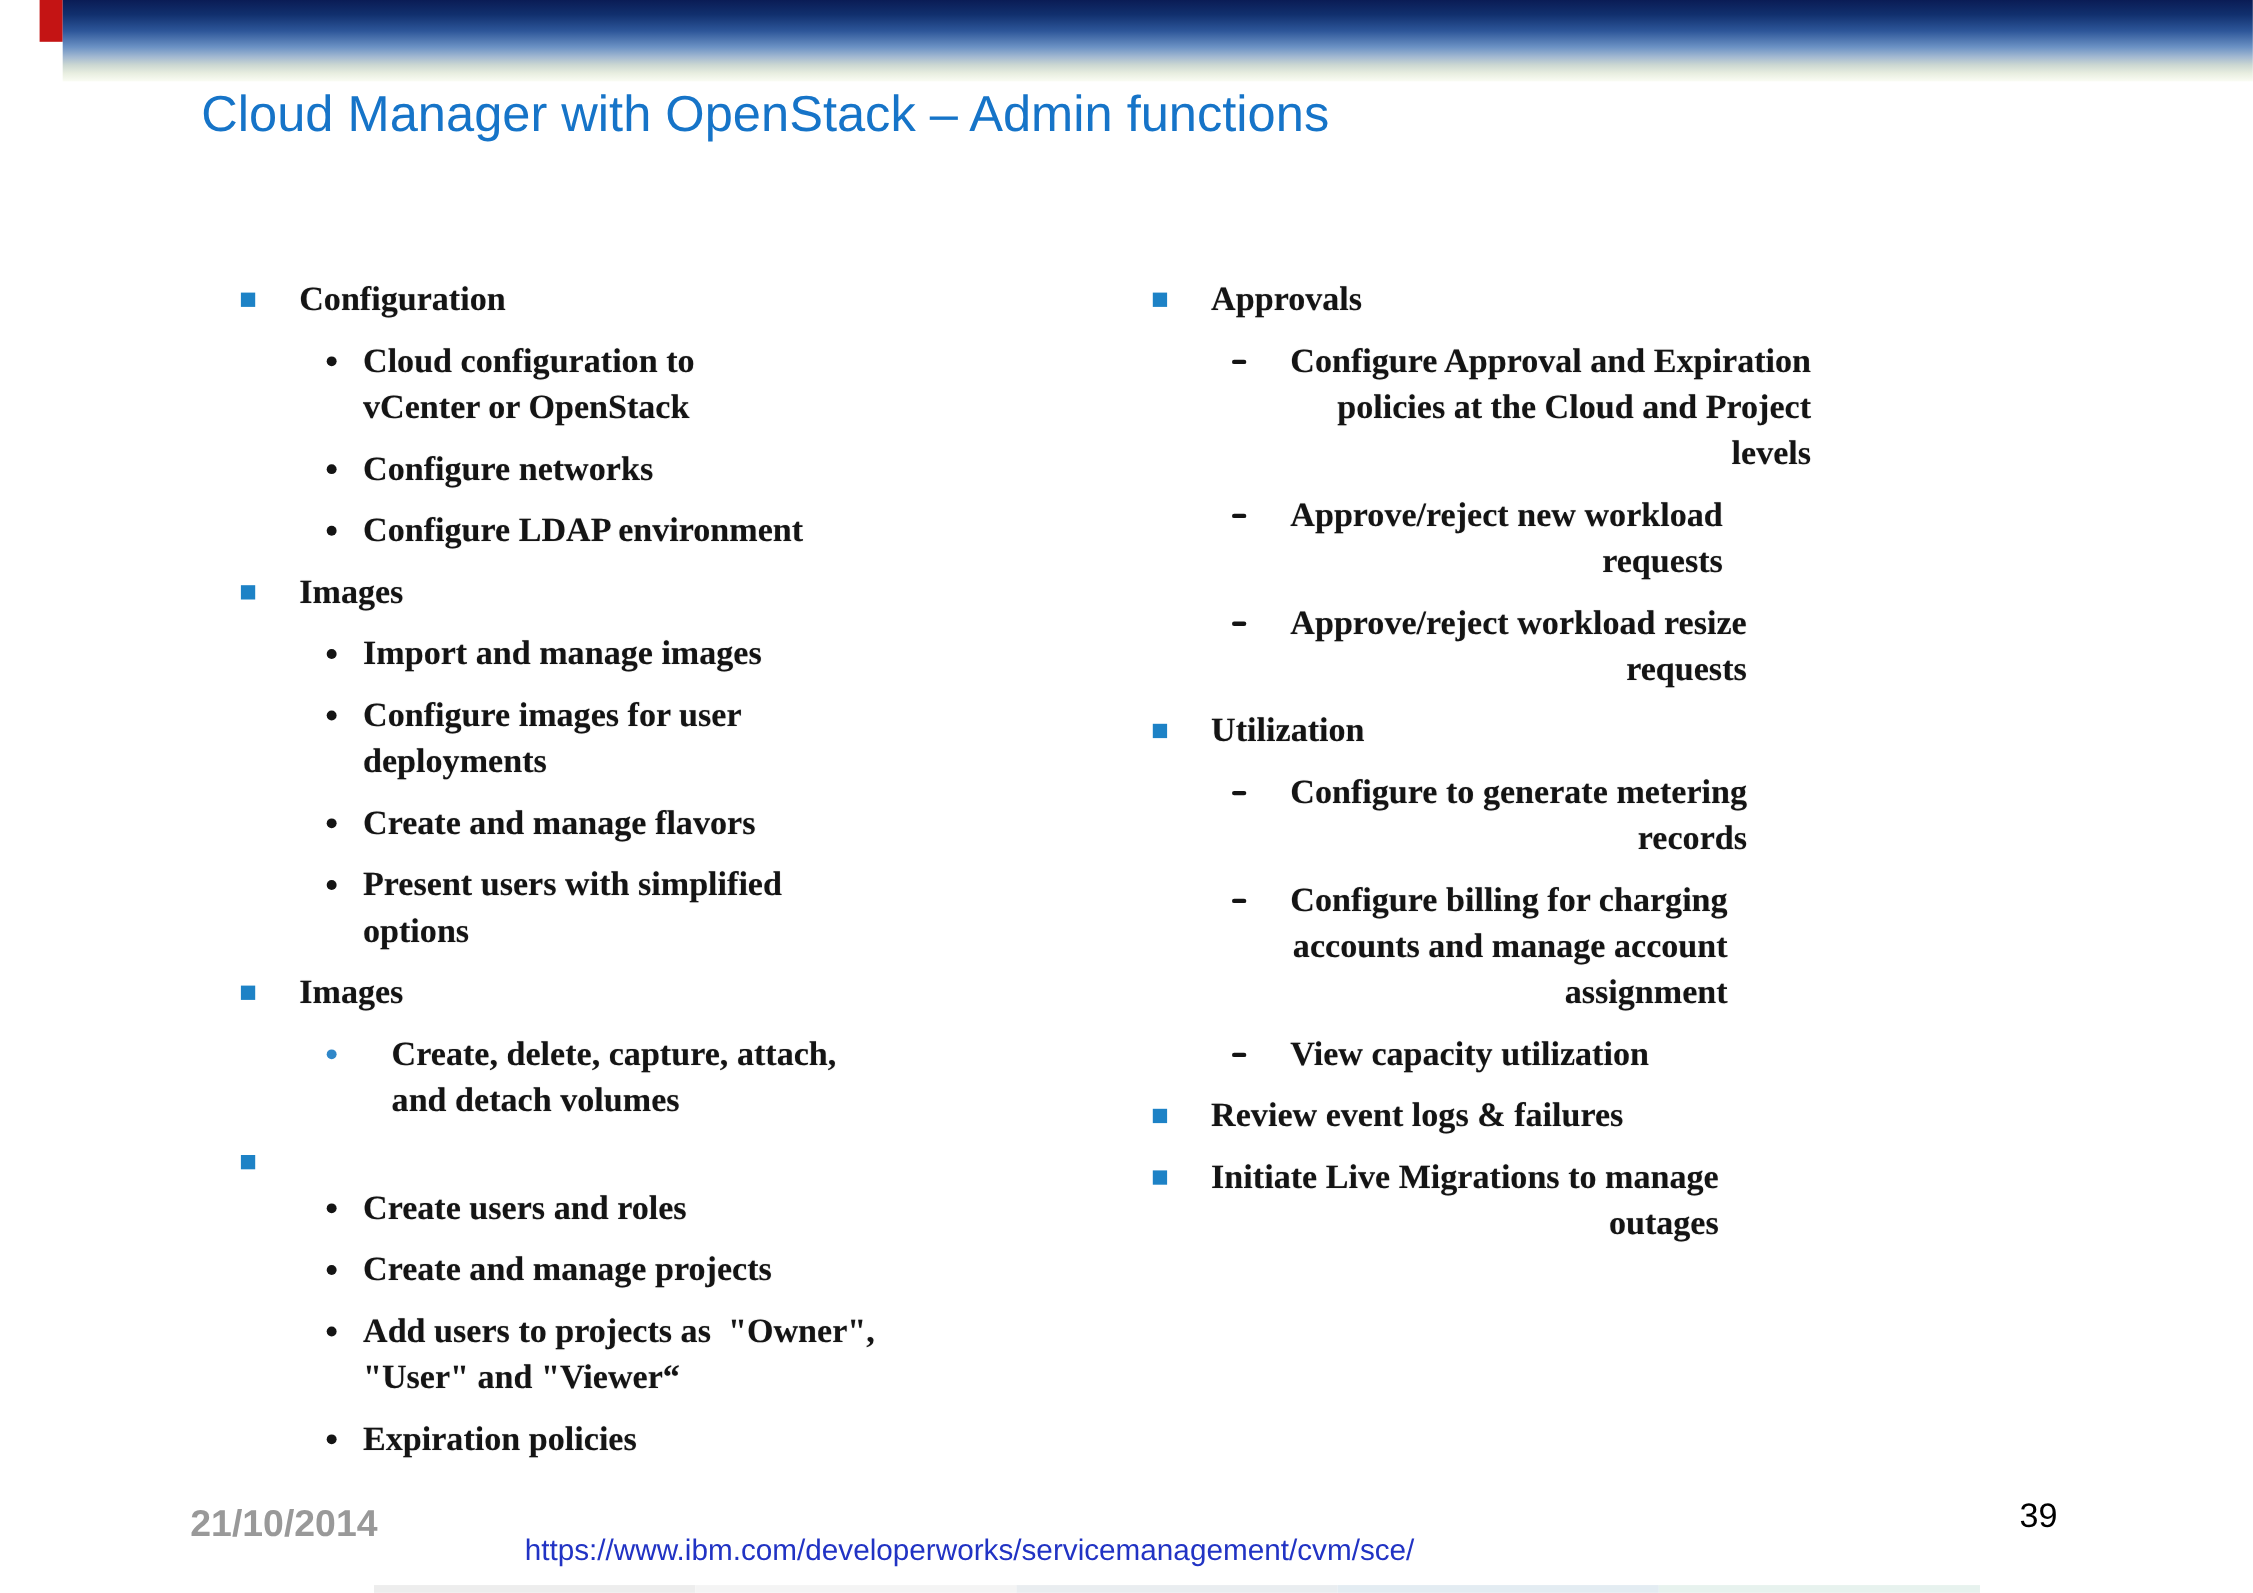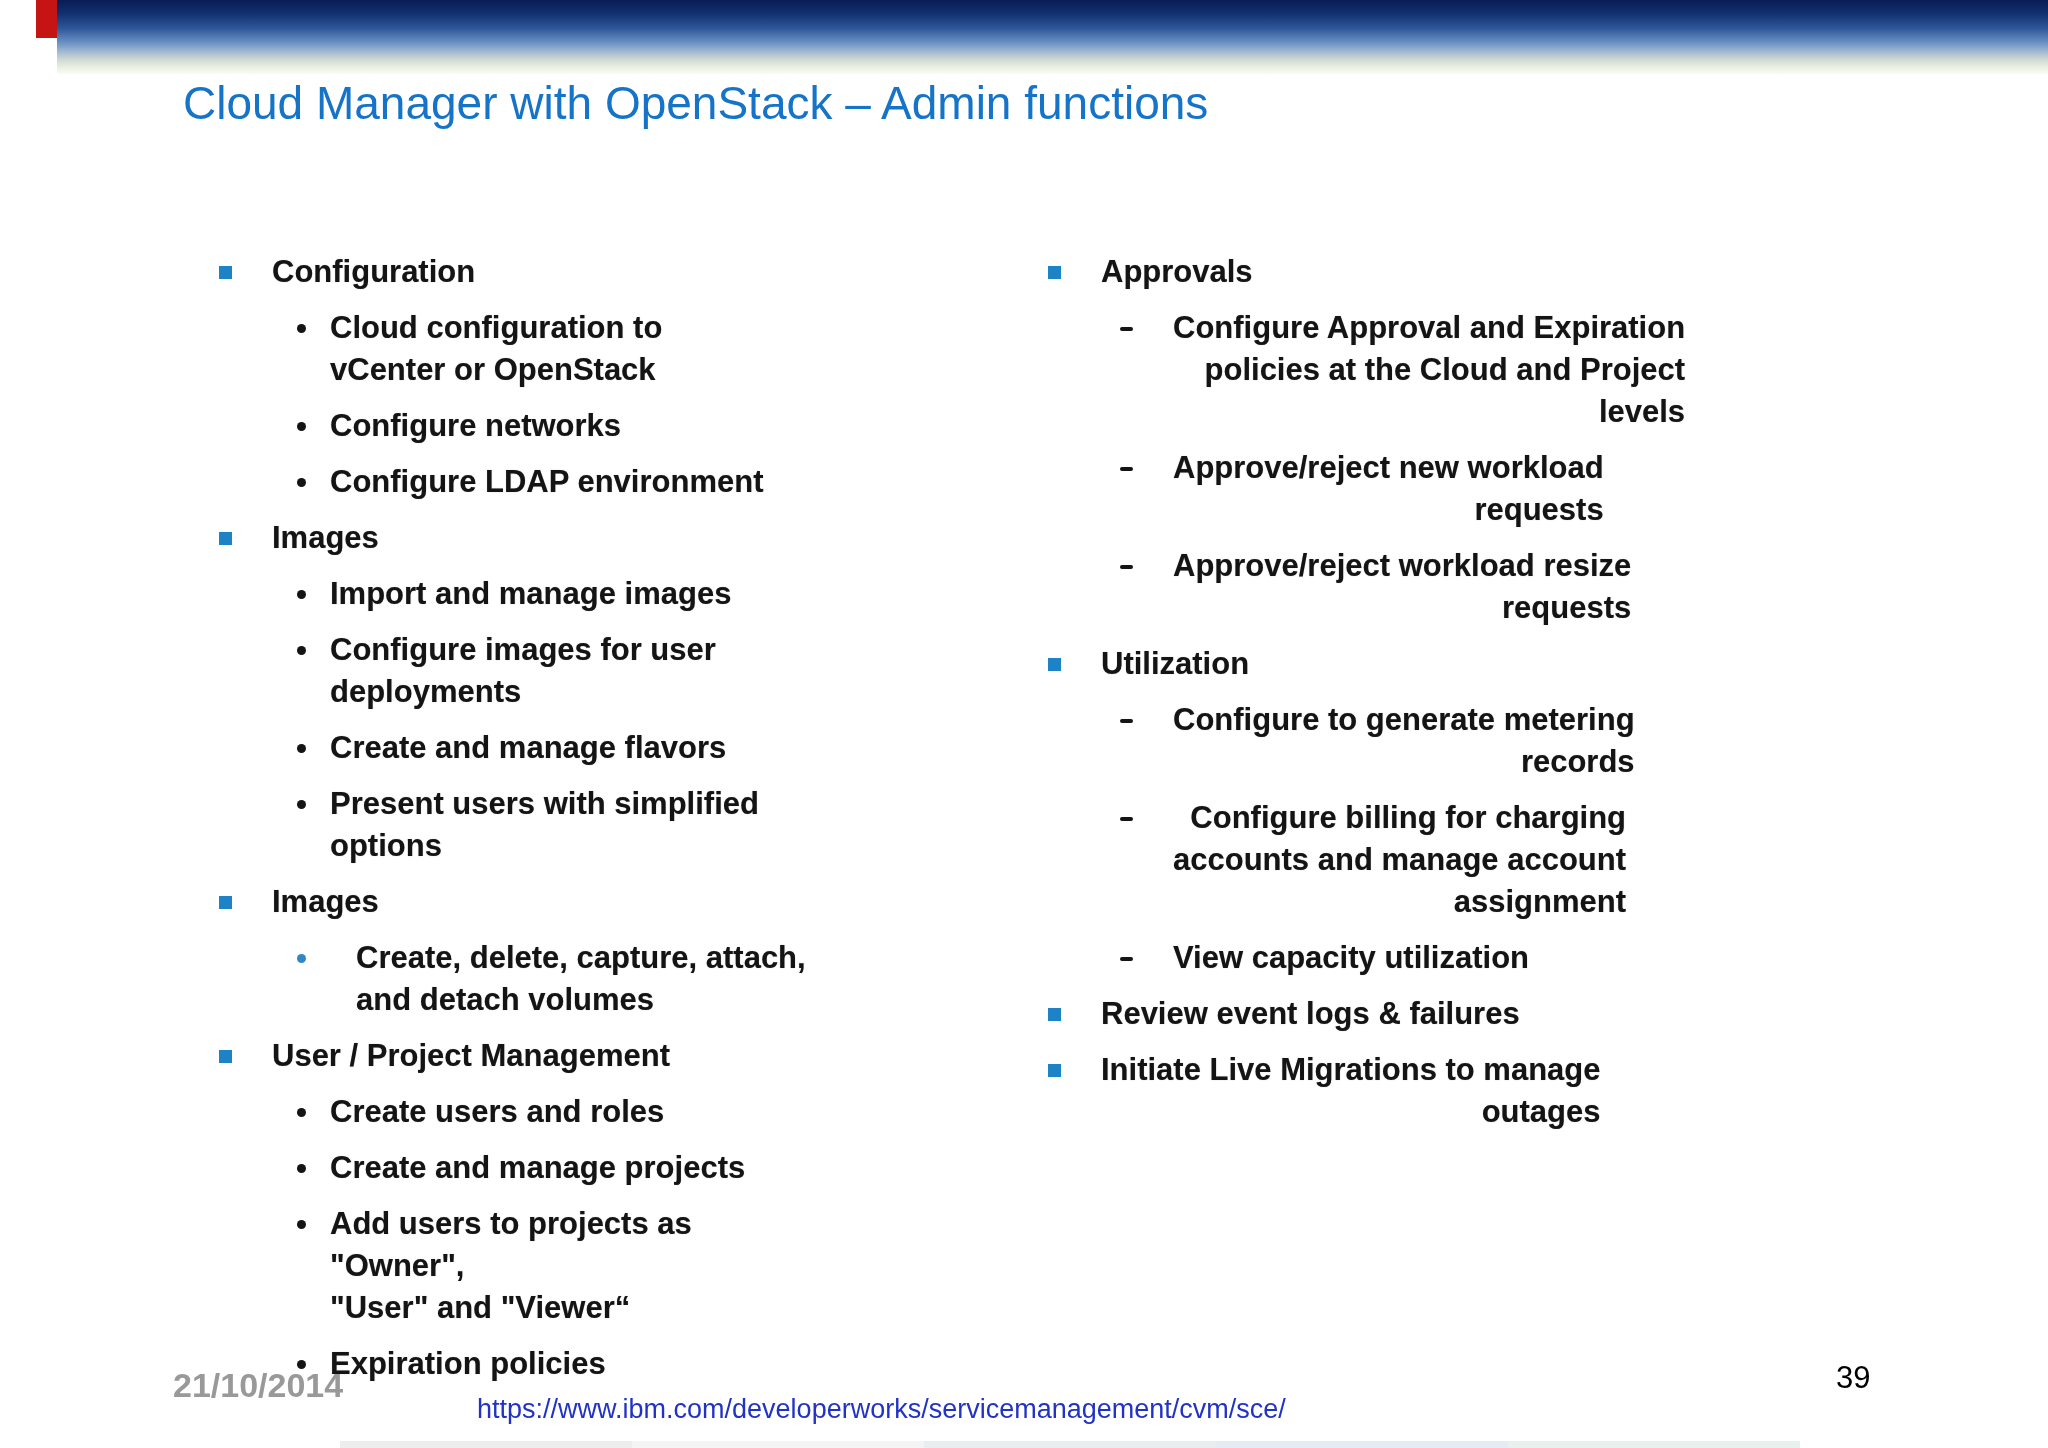--- a/index.html
+++ b/index.html
@@ -23,21 +23,21 @@
 
   .title{
     position:absolute;left:183px;top:76px;margin:0;
     font-size:46px;font-weight:400;color:#1674c8;white-space:pre;
   }
 
   .col{position:absolute;top:251px;}
   .col-left{left:219px;width:620px;}
   .col-right{left:1048px;width:720px;text-align:right;}
 
-  .l1,.l2{display:flex;align-items:flex-start;margin-bottom:14px;}
+  .l1,.l2{display:flex;align-items:flex-start;margin-bottom:14px;font-family:Liberation Serif, serif;}
   .l1t,.l2t{
     font-size:31px;font-weight:700;line-height:42px;color:#141414;
     white-space:pre-wrap;text-shadow:0 0 1px rgba(20,20,20,0.35);
   }
   .l1t{margin-left:40px;}
 
   .sq{flex:none;width:13px;height:13px;margin-top:15px;background:#1d82c6;}
   .dot{flex:none;width:9px;height:9px;margin-top:17px;border-radius:50%;background:#141414;}
   .dot.blue{background:#2f87c9;}
   .dash{flex:none;width:13px;height:4px;margin-top:20px;border-radius:2px;background:#141414;}
@@ -130,21 +130,20 @@
       <span class="l1t">Images</span>
     </div>
     <div class="l2 indent-extra">
       <span class="dot blue"></span>
       <span class="l2t">Create, delete, capture, attach,
 and detach volumes</span>
     </div>
 
     <div class="l1">
       <span class="sq"></span>
-      <span class="l1t">User / Project Management</span>
     </div>
     <div class="l2">
       <span class="dot"></span>
       <span class="l2t">Create users and roles</span>
     </div>
     <div class="l2">
       <span class="dot"></span>
       <span class="l2t">Create and manage projects</span>
     </div>
     <div class="l2">

